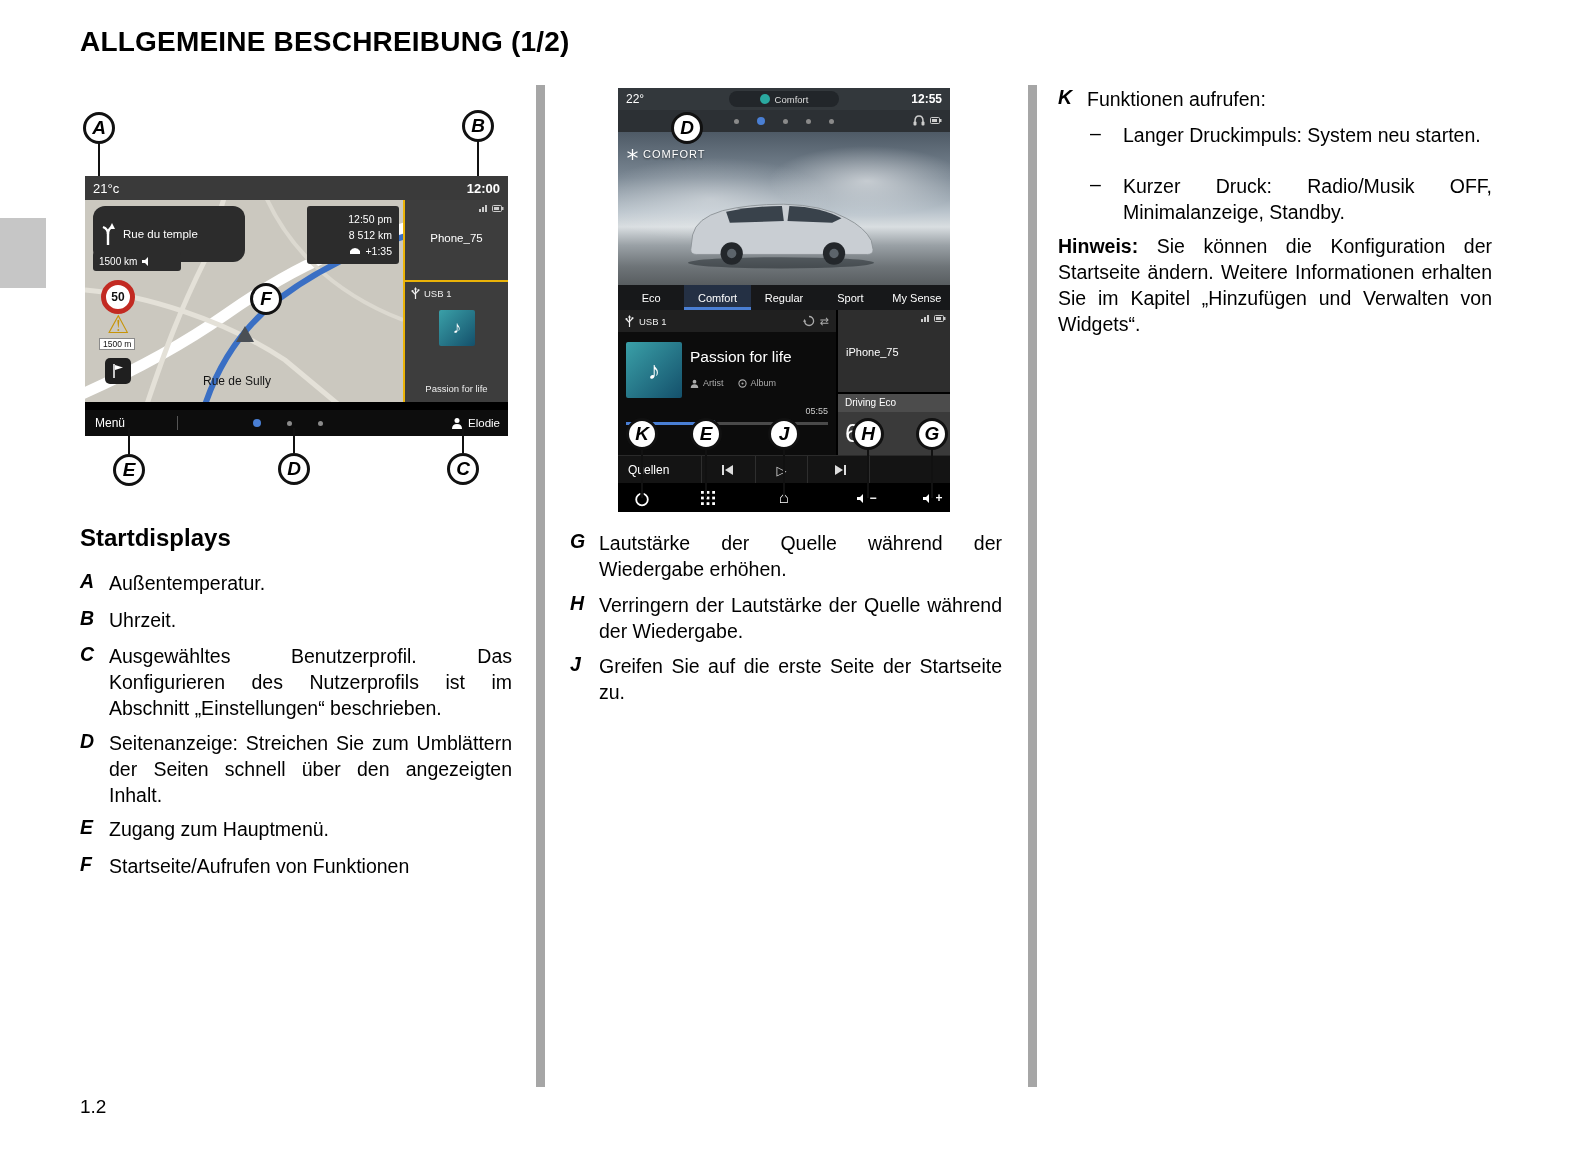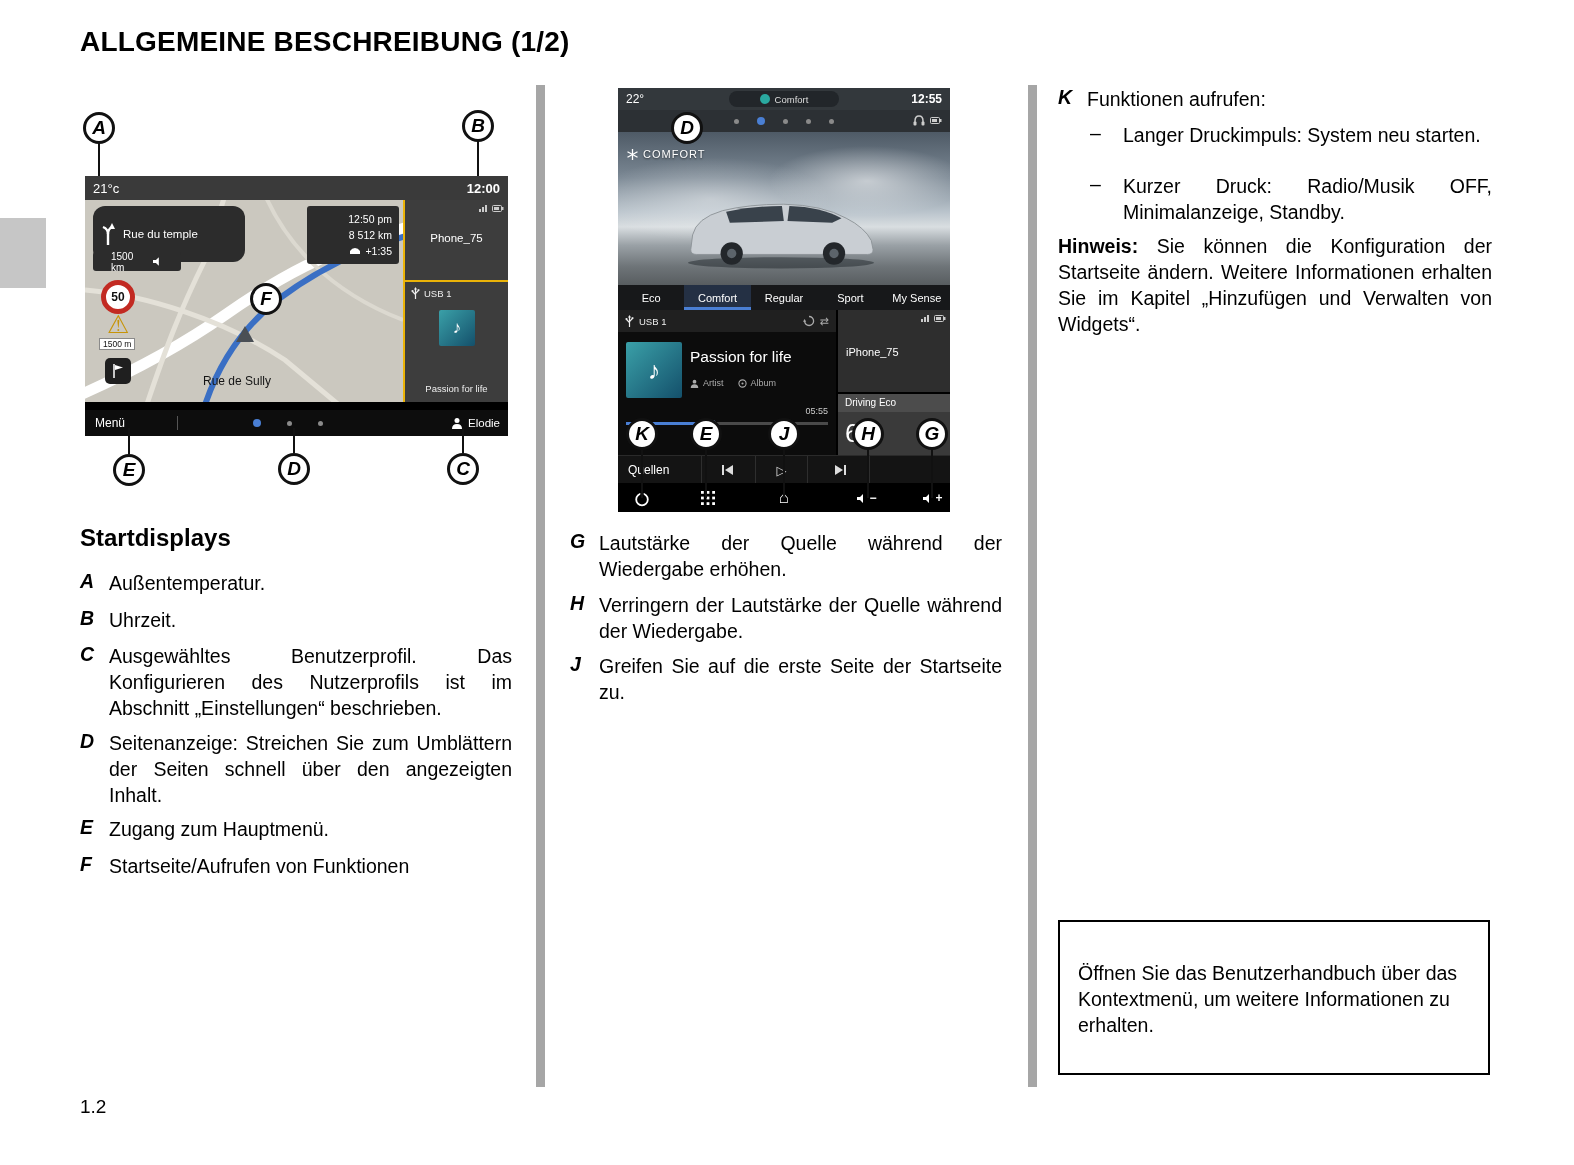--- a/index.html
+++ b/index.html
@@ -24,21 +24,21 @@
   .s1 .status{left:0;top:0;width:423px;height:24px;background:#3a3a3a;color:#fff;
               display:flex;justify-content:space-between;align-items:center;
               padding:0 8px;box-sizing:border-box;font-size:13px;}
   .s1 .status .time{font-weight:bold;}
   .s1 .map{left:0;top:24px;width:318px;height:202px;background:#cbc8bf;overflow:hidden;}
   .s1 .map svg.mapbg{position:absolute;left:0;top:0;}
   .navcard{left:8px;top:6px;width:152px;height:56px;background:#2c2c2c;border-radius:12px;
            color:#fff;display:flex;align-items:center;gap:7px;padding:0 7px;box-sizing:border-box;}
   .navcard .street{font-size:11.5px;}
   .rangechip{left:8px;top:52px;width:88px;height:19px;background:#2c2c2c;border-radius:3px;color:#fff;
-             display:flex;align-items:center;gap:5px;font-size:10px;padding:0 18px;box-sizing:border-box;}
+             display:flex;align-items:center;gap:5px;font-size:10px;padding:0 6px;box-sizing:border-box;}
   .etacard{left:222px;top:6px;width:92px;height:58px;background:#2c2c2c;border-radius:3px;color:#fff;
            font-size:10.5px;text-align:right;padding:5px 7px;box-sizing:border-box;line-height:16px;}
   .etacard .row{display:flex;justify-content:flex-end;align-items:center;gap:4px;}
   .speedsign{left:16px;top:80px;width:24px;height:24px;background:#fff;border:5px solid #c22a22;
              border-radius:50%;display:flex;align-items:center;justify-content:center;
              font-size:12px;font-weight:bold;color:#111;}
   .warnglyph{left:22px;top:112px;font-size:25px;color:#c79408;line-height:1;}
   .warnchip{left:14px;top:138px;background:#fff;border:1px solid #8a8a8a;font-size:8.5px;
             padding:0 3px;color:#111;}
   .flagbtn{left:20px;top:158px;width:26px;height:26px;background:#1f1f1f;border-radius:5px;
@@ -550,17 +550,14 @@
   </div>
   <div class="abs kbullet" style="left:1090px;top:173px;">
     <span class="kdash">–</span>
     <div class="kbtext">Kurzer Druck: Radio/Musik OFF, Minimalanzeige, Standby.</div>
   </div>
 
   <div class="abs notepara">
     <b>Hinweis:</b><span> Sie können die Konfiguration der Startseite ändern. Weitere Informationen erhalten Sie im Kapitel „Hinzufügen und Verwalten von Widgets“.</span>
   </div>
 
-  <div class="abs infobox">
-    <div class="txt">Öffnen Sie das Benutzerhandbuch über das Kontextmenü, um weitere Informationen zu erhalten.</div>
-  </div>
 
 </div>
 
 </body></html>

